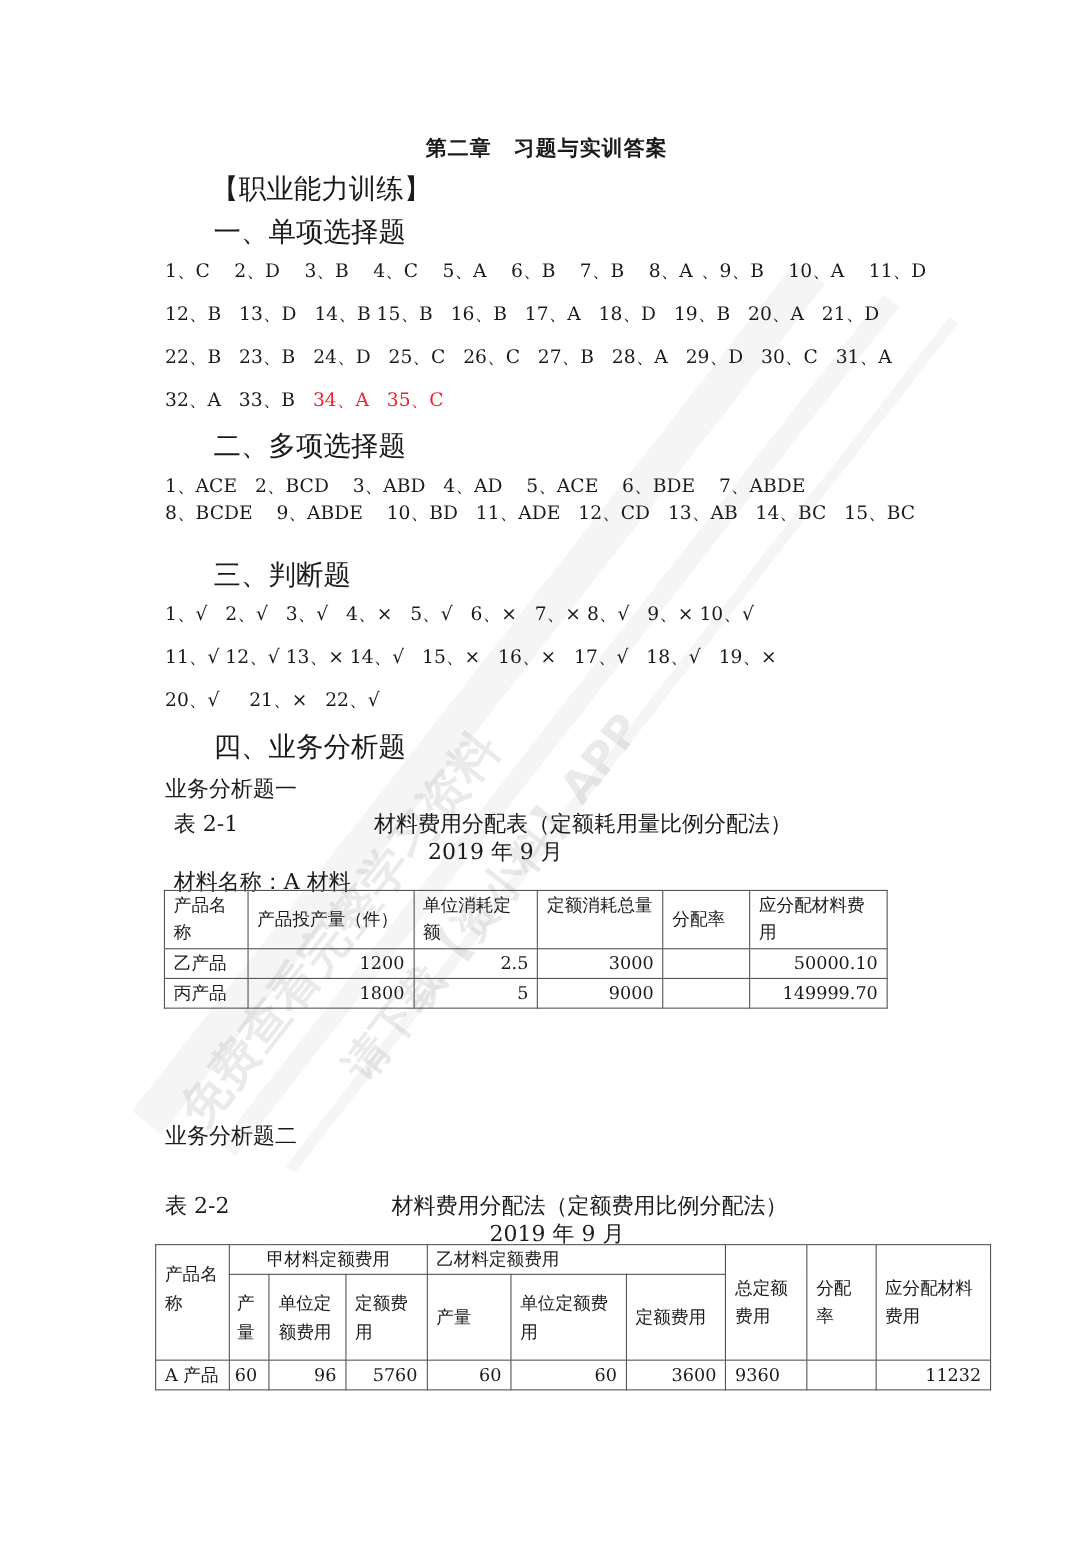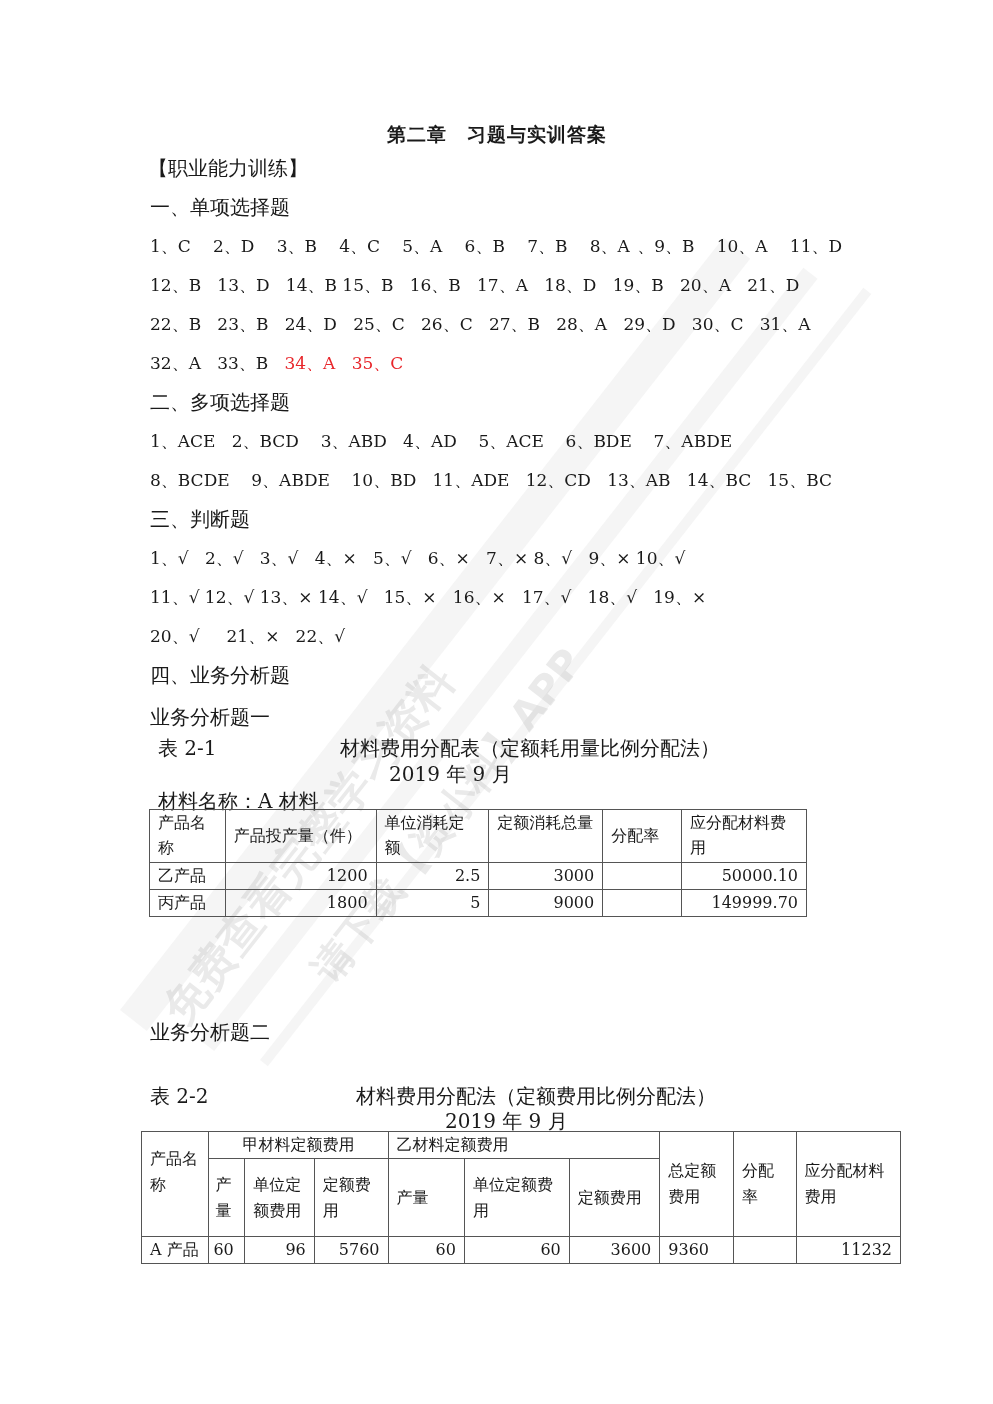--- a/index.html
+++ b/index.html
@@ -15,21 +15,21 @@
   .wm-band {
     position: absolute; background: rgba(200,200,200,0.18);
     transform-origin: left top;
   }
   .wm-text {
     position: absolute; font-family: "DejaVu Sans", sans-serif; font-weight: bold;
     color: rgba(150,150,150,0.20); white-space: nowrap; transform-origin: left top;
   }
   .abs { position: absolute; z-index: 1; white-space: nowrap; }
   .title { font-family: "DejaVu Sans", sans-serif; font-weight: bold; font-size: 19px; letter-spacing: 1px; }
-  .h1 { font-size: 20px; }
+  .h1 { font-size: 25px; margin-left: 44px; }
   .line { font-size: 17px; letter-spacing: 0px; }
   .red { color: #e8262b; }
   .small { font-size: 20px; }
 
   table.t { position: absolute; z-index: 1; border-collapse: collapse; font-size: 16px; }
   table.t td { border: 1.5px solid #555; padding: 0 8px; vertical-align: middle; line-height: 26px; }
   table.t td.num { text-align: right; }
   table.t td.top { vertical-align: top; }
   table.t2 td { padding: 0 8px; }
 </style>
@@ -93,21 +93,21 @@
 <div class="abs h1" style="left:150px; top:389px;">二、多项选择题</div>
 <div class="abs line" style="left:150px; top:430px;">
   <span>1、ACE</span>&nbsp;&nbsp;
   <span>2、BCD</span>&nbsp;&nbsp;&nbsp;
   <span>3、ABD</span>&nbsp;&nbsp;
   <span>4、AD</span>&nbsp;&nbsp;&nbsp;
   <span>5、ACE</span>&nbsp;&nbsp;&nbsp;
   <span>6、BDE</span>&nbsp;&nbsp;&nbsp;
   <span>7、ABDE</span>
 </div>
-<div class="abs line" style="left:150px; top:469px;">
+<div class="abs line" style="left:150px; top:455px;">
   <span>8、BCDE</span>&nbsp;&nbsp;&nbsp;
   <span>9、ABDE</span>&nbsp;&nbsp;&nbsp;
   <span>10、BD</span>&nbsp;&nbsp;
   <span>11、ADE</span>&nbsp;&nbsp;
   <span>12、CD</span>&nbsp;&nbsp;
   <span>13、AB</span>&nbsp;&nbsp;
   <span>14、BC</span>&nbsp;&nbsp;
   <span>15、BC</span>
 </div>
 

